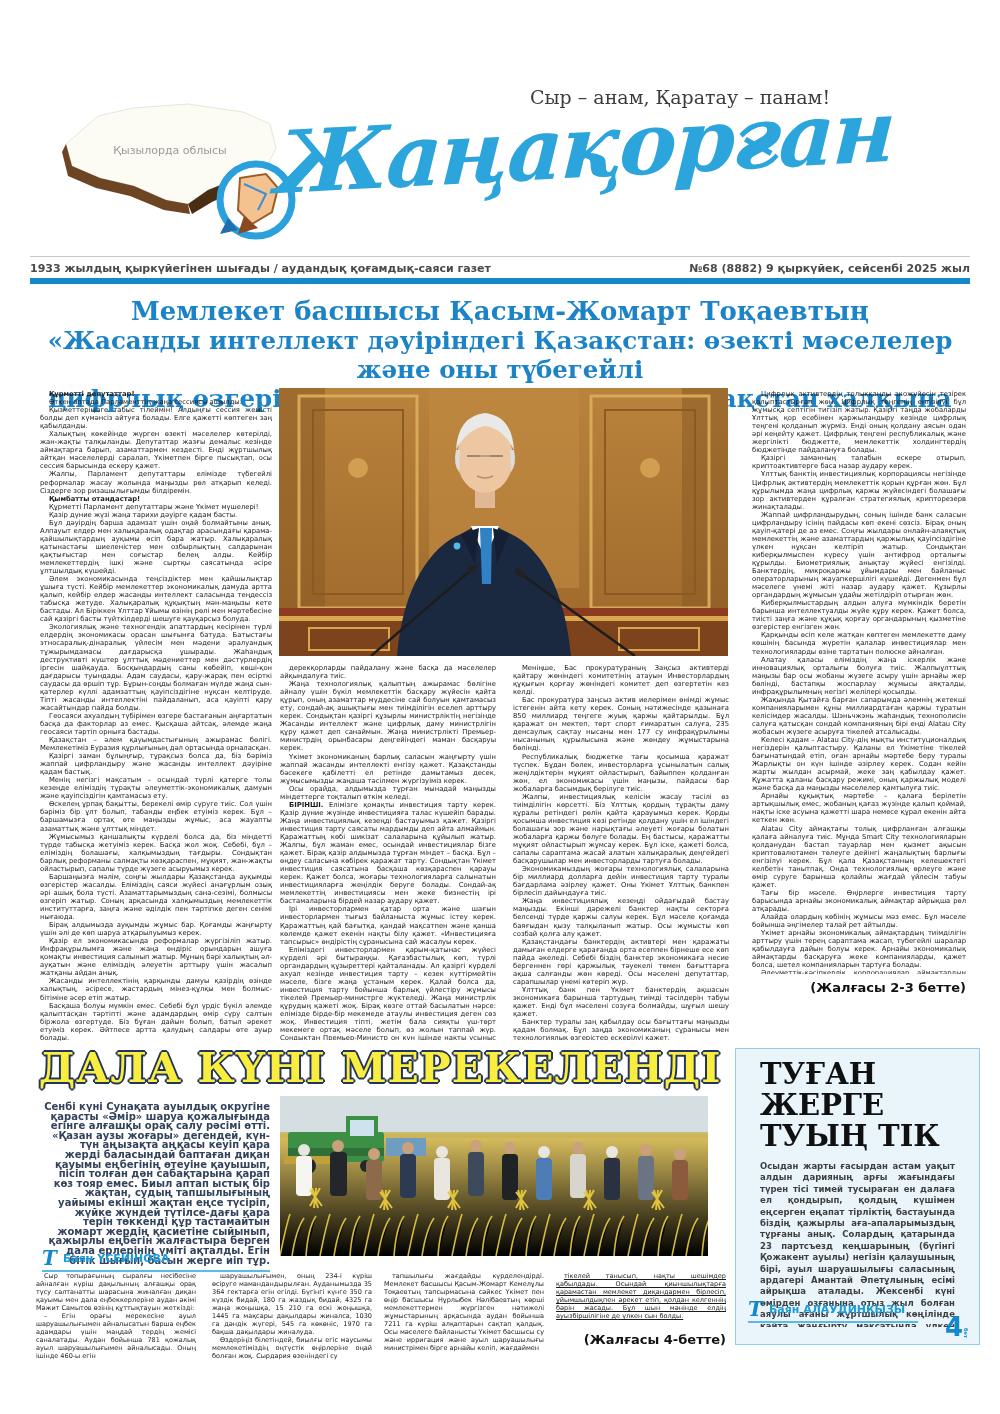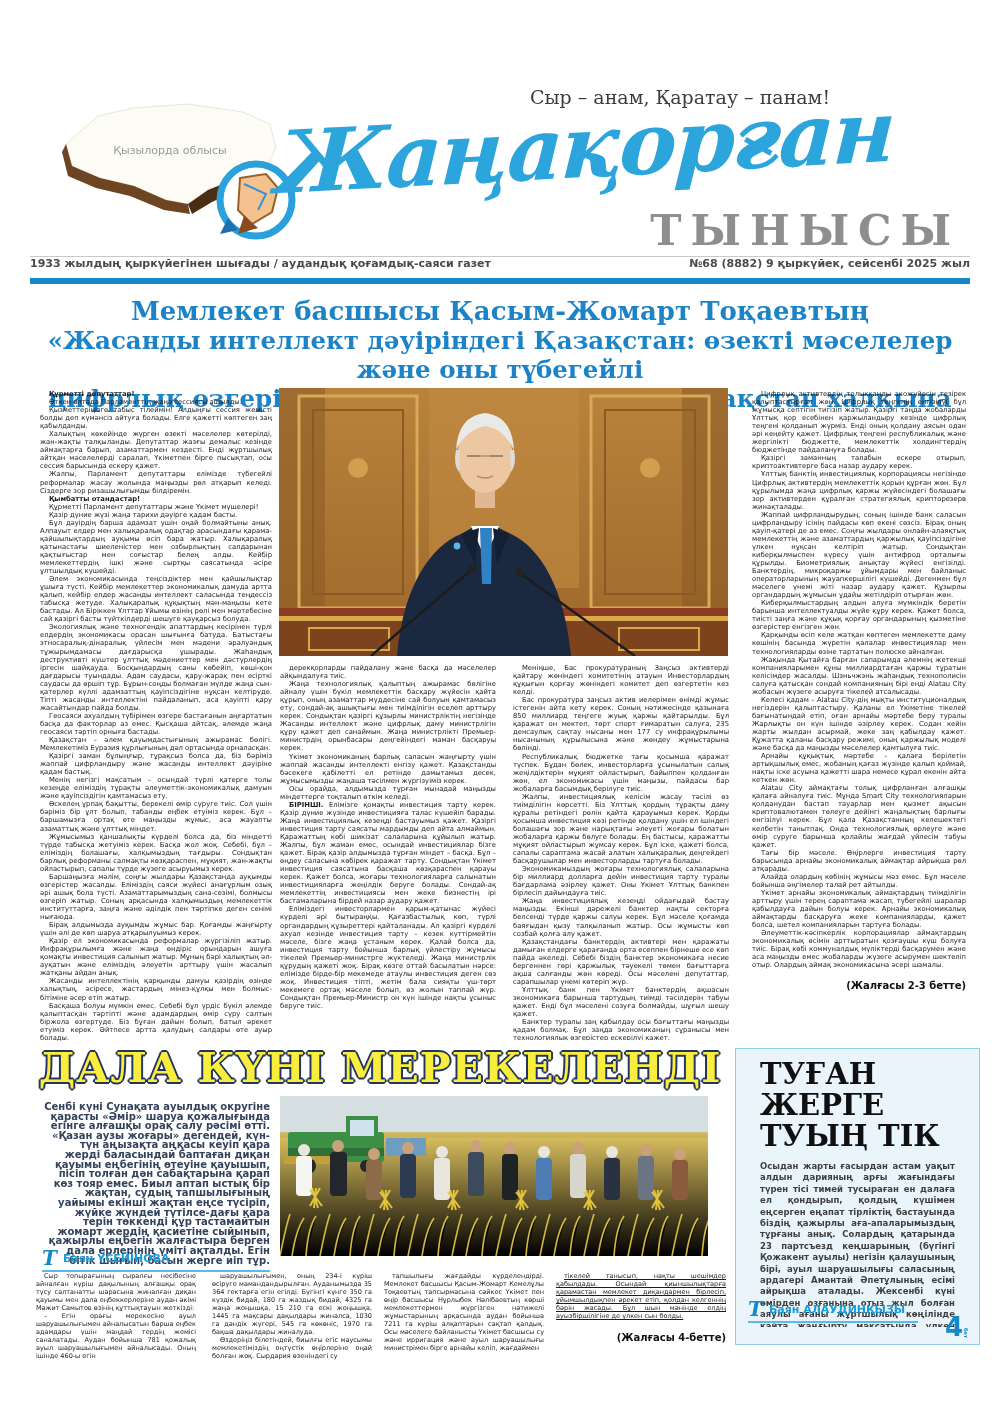--- a/index.html
+++ b/index.html
@@ -9,37 +9,37 @@
   .map-graphic{position:absolute;left:38px;top:82px;width:272px;height:178px;}
   .tagline{position:absolute;left:455px;top:86px;width:450px;text-align:center;
            font-family:"DejaVu Serif","Liberation Serif",serif;font-size:19px;color:#3c3c3c;}
   .script-title{position:absolute;left:235px;top:96px;width:700px;text-align:center;
            font-family:"DejaVu Serif","Liberation Serif",serif;font-style:italic;font-weight:bold;
            font-size:86px;color:#2ca4dc;transform:rotate(-3deg) skewX(-6deg);letter-spacing:-2px;}
   .sub-title{position:absolute;left:590px;top:206px;width:370px;text-align:right;
            font-family:"DejaVu Serif","Liberation Serif",serif;font-weight:bold;
            font-size:42px;color:#8e8e90;letter-spacing:9px;}
   .dateline{position:absolute;left:30px;top:256px;width:940px;border-top:1px solid #c8c8c8;
-           display:flex;justify-content:space-between;
+           padding-top:5px;display:flex;justify-content:space-between;
            font-size:11px;font-weight:bold;color:#4a4a4a;}
   .blue-rule{position:absolute;left:30px;top:278px;width:940px;height:6px;background:#1588c9;}
   
   .main-headline{position:absolute;left:20px;top:297px;width:960px;text-align:center;
            font-family:"DejaVu Serif","Liberation Serif",serif;font-weight:bold;color:#1c83c6;}
   .main-headline p{margin:0;font-size:24.5px;line-height:29px;}
   .main-headline p:first-child{font-size:26px;}
   .news-col{position:absolute;text-align:justify;font-size:6.8px;line-height:8.05px;
            color:#1c1c1c;overflow:hidden;}
   .news-col p{margin:0;text-indent:9px;}
   .news-col p.bp{font-weight:bold;}
   #col1{left:40px;top:390px;width:232px;height:652px;}
   #col2{left:280px;top:664px;width:216px;height:376px;}
   #col3{left:513px;top:664px;width:216px;height:376px;}
   #col4{left:752px;top:390px;width:214px;height:584px;}
-  .continue-note{position:absolute;font-size:10px;font-weight:bold;color:#111;text-align:right;}
+  .continue-note{position:absolute;font-size:13px;font-weight:bold;color:#111;text-align:right;}
   #cont1{left:752px;top:980px;width:214px;}
   #cont2{left:552px;top:1332px;width:174px;}
   .photo1{position:absolute;left:279px;top:388px;width:449px;height:268px;}
   
   .field-headline{position:absolute;left:30px;top:1044px;width:700px;text-align:center;
            font-family:"DejaVu Serif","Liberation Serif",serif;font-weight:bold;font-size:41px;
            color:#f9ed3d;letter-spacing:1px;
            text-shadow:-2px 0 #23355e,2px 0 #23355e,0 -2px #23355e,0 2px #23355e,
                        -1px -1px #23355e,1px 1px #23355e,1px -1px #23355e,-1px 1px #23355e;}
   .field-lead{position:absolute;left:42px;top:1102px;width:228px;text-align:right;
@@ -85,21 +85,20 @@
     <text class="map-label" x="132" y="72" text-anchor="middle">Қызылорда облысы</text>
     <circle cx="218" cy="118" r="36" fill="#ffffff" stroke="#2aa0dc" stroke-width="7"></circle>
     <polygon points="202,96 228,92 240,106 234,130 214,142 200,128" fill="#f3c28f" stroke="#9c5f25" stroke-width="2"></polygon>
     <polyline points="206,102 228,112 220,128" fill="none" stroke="#3b8fd4" stroke-width="2"></polyline>
     <polygon points="206,134 220,146 200,152" fill="#8a4a1f"></polygon>
     <polygon points="190,136 200,148 182,152" fill="#1f6fae"></polygon>
   </svg>
 
   <div class="tagline">Сыр – анам, Қаратау – панам!</div>
   <div class="script-title">Жаңақорған</div>
-  <div class="sub-title">ТЫНЫСЫ</div>
 
   <div class="dateline">
     <span>1933 жылдың қыркүйегінен шығады / аудандық қоғамдық-саяси газет</span>
     <span>№68 (8882) 9 қыркүйек, сейсенбі 2025 жыл</span>
   </div>
   <div class="blue-rule"></div>
 
   <div class="main-headline">
       <p>Мемлекет басшысы Қасым-Жомарт Тоқаевтың</p>
       <p>«Жасанды интеллект дәуіріндегі Қазақстан: өзекті мәселелер және оны түбегейлі</p>
@@ -175,40 +174,42 @@
       <p>Жасанды интеллектінің қарқынды дамуы қазірдің өзінде халықтың, әсіресе, жастардың мінез-құлқы мен болмыс-бітіміне әсер етіп жатыр.</p>
       <p>Басқаша болуы мүмкін емес. Себебі бұл үрдіс бүкіл әлемде қалыптасқан тәртіпті және адамдардың өмір сүру салтын біржола өзгертуде. Біз бұған дайын болып, батыл әрекет етуіміз керек. Әйтпесе артта қалудың салдары өте ауыр болады.</p>
       <p>Сондықтан мен алдымызда өте маңызды стратегиялық мақсат қойдым. Қазақстан үш жыл ішінде міндетті түрде жаппай цифрлық ел болуы керек.</p>
     </div>
   <div id="col2" class="news-col">
       <p>дерекқорларды пайдалану және басқа да мәселелер айқындалуға тиіс.</p>
       <p>Жаңа технологиялық қалыптың ажырамас бөлігіне айналу үшін бүкіл мемлекеттік басқару жүйесін қайта құрып, оның азаматтар мүддесіне сай болуын қамтамасыз ету, сондай-ақ ашықтығы мен тиімділігін еселеп арттыру керек. Сондықтан қазіргі құзырлы министрліктің негізінде Жасанды интеллект және цифрлық даму министрлігін құру қажет деп санаймын. Жаңа министрлікті Премьер-министрдің орынбасары деңгейіндегі маман басқаруы керек.</p>
       <p>Үкімет экономиканың барлық саласын жаңғырту үшін жаппай жасанды интеллекті енгізу қажет. Қазақстанды бәсекеге қабілетті ел ретінде дамытамыз десек, жұмысымызды жаңаша тәсілмен жүргізуіміз керек.</p>
       <p>Осы орайда, алдымызда тұрған мынадай маңызды міндеттерге тоқталып өткім келеді.</p>
       <p><b>БІРІНШІ. </b>Елімізге қомақты инвестиция тарту керек. Қазір дүние жүзінде инвестицияға талас күшейіп барады. Жаңа инвестициялық кезеңді бастауымыз қажет. Қазіргі инвестиция тарту саясаты мардымды деп айта алмаймын. Қаражаттың көбі шикізат салаларына құйылып жатыр. Жалпы, бұл жаман емес, осындай инвестициялар бізге қажет. Бірақ қазір алдымызда тұрған міндет – басқа. Бұл – өңдеу саласына көбірек қаражат тарту. Сондықтан Үкімет инвестиция саясатына басқаша көзқараспен қарауы керек. Қажет болса, жоғары технологияларға салынатын инвестицияларға жеңілдік беруге болады. Сондай-ақ мемлекеттің инвестициясы мен жеке бизнестің ірі бастамаларына бірдей назар аудару қажет.</p>
+      <p>Ірі инвесторлармен қатар орта және шағын инвесторлармен тығыз байланыста жұмыс істеу керек. Қаражаттың қай бағытқа, қандай мақсатпен және қанша көлемде қажет екенін нақты білу қажет. «Инвестицияға тапсырыс» өндірістің сұранысына сай жасалуы керек.</p>
       <p>Еліміздегі инвесторлармен қарым-қатынас жүйесі күрделі әрі бытыраңқы. Қағазбастылық көп, түрлі органдардың құзыреттері қайталанады. Ал қазіргі күрделі ахуал кезінде инвестиция тарту – кезек күттірмейтін мәселе, бізге жаңа ұстаным керек. Қалай болса да, инвестиция тарту бойынша барлық үйлестіру жұмысы тікелей Премьер-министрге жүктеледі. Жаңа министрлік құрудың қажеті жоқ. Бірақ көзге оттай басылатын нәрсе: елімізде бірде-бір мекемеде атаулы инвестиция деген сөз жоқ. Инвестиция тіпті, жетім бала сияқты үш-төрт мекемеге ортақ мәселе болып, өз жолын таппай жүр. Сондықтан Премьер-Министр он күн ішінде нақты ұсыныс беруге тиіс.</p>
     </div>
   <div id="col3" class="news-col">
       <p>Меніңше, Бас прокуратураның Заңсыз активтерді қайтару жөніндегі комитетінің атауын Инвесторлардың құқығын қорғау жөніндегі комитет деп өзгертетін кез келді.</p>
       <p>Бас прокуратура заңсыз актив иелерімен өнімді жұмыс істегенін айта кету керек. Соның нәтижесінде қазынаға 850 миллиард теңгеге жуық қаржы қайтарылды. Бұл қаражат он мектеп, төрт спорт ғимаратын салуға, 235 денсаулық сақтау нысаны мен 177 су инфрақұрылымы нысанының құрылысына және жөндеу жұмыстарына бөлінді.</p>
       <p>Республикалық бюджетке тағы қосымша қаражат түспек. Бұдан бөлек, инвесторларға ұсынылатын салық жеңілдіктерін мұқият ойластырып, байыппен қолданған жөн, ел экономикасы үшін маңызы, пайдасы бар жобаларға басымдық берілуге тиіс.</p>
       <p>Жалпы, инвестициялық келісім жасау тәсілі өз тиімділігін көрсетті. Біз Ұлттық қордың тұрақты даму құралы ретіндегі рөлін қайта қарауымыз керек. Қорды қосымша инвестиция көзі ретінде қолдану үшін ел ішіндегі болашағы зор және нарықтағы әлеуеті жоғары болатын жобаларға қаржы бөлуге болады. Ең бастысы, қаражатты мұқият ойластырып жұмсау керек. Бұл іске, қажеті болса, сапалы сараптама жасай алатын халықаралық деңгейдегі басқарушылар мен инвесторларды тартуға болады.</p>
       <p>Экономикамыздың жоғары технологиялық салаларына бір миллиард долларға дейін инвестиция тарту туралы бағдарлама әзірлеу қажет. Оны Үкімет Ұлттық банкпен бірлесіп дайындауға тиіс.</p>
       <p>Жаңа инвестициялық кезеңді ойдағыдай бастау маңызды. Екінші дәрежелі банктер нақты секторға белсенді түрде қаржы салуы керек. Бұл мәселе қоғамда баяғыдан қызу талқыланып жатыр. Осы жұмысты көп созбай қолға алу қажет.</p>
       <p>Қазақстандағы банктердің активтері мен қаражаты дамыған елдерге қарағанда орта есеппен бірнеше есе көп пайда әкеледі. Себебі біздің банктер экономикаға несие бергеннен гөрі қаржылық тәуекелі төмен бағыттарға ақша салғанды жөн көреді. Осы мәселені депутаттар, сарапшылар үнемі көтеріп жүр.</p>
       <p>Ұлттық банк пен Үкімет банктердің ақшасын экономикаға барынша тартудың тиімді тәсілдерін табуы қажет. Енді бұл мәселені созуға болмайды, шұғыл шешу қажет.</p>
       <p>Банктер туралы заң қабылдау осы бағыттағы маңызды қадам болмақ. Бұл заңда экономиканың сұранысы мен технологиялық өзгерістер ескерілуі қажет.</p>
     </div>
   <div id="col4" class="news-col">
       <p>Цифрлық активтердің толыққанды экожүйесін тезірек қалыптастырған жөн. Цифрлық теңгенің енгізілуі бұл жұмысқа септігін тигізіп жатыр. Қазіргі таңда жобаларды Ұлттық қор есебінен қаржыландыру кезінде цифрлық теңгені қолданып жүрміз. Енді оның қолдану аясын одан әрі кеңейту қажет. Цифрлық теңгені республикалық және жергілікті бюджетте, мемлекеттік холдингтердің бюджетінде пайдалануға болады.</p>
       <p>Қазіргі заманның талабын ескере отырып, криптоактивтерге баса назар аудару керек.</p>
       <p>Ұлттық банктің инвестициялық корпорациясы негізінде Цифрлық активтердің мемлекеттік қорын құрған жөн. Бұл құрылымда жаңа цифрлық қаржы жүйесіндегі болашағы зор активтерден құралған стратегиялық крипторезерв жинақталады.</p>
       <p>Жаппай цифрландырудың, соның ішінде банк саласын цифрландыру ісінің пайдасы көп екені сөзсіз. Бірақ оның қауіп-қатері де аз емес. Соңғы жылдары онлайн-алаяқтық мемлекеттің және азаматтардың қаржылық қауіпсіздігіне үлкен нұқсан келтіріп жатыр. Сондықтан киберқылмыспен күресу үшін антифрод орталығы құрылды. Биометриялық анықтау жүйесі енгізілді. Банктердің, микроқаржы ұйымдары мен байланыс операторларының жауапкершілігі күшейді. Дегенмен бұл мәселеге үнемі жіті назар аудару қажет. Құзырлы органдардың жұмысын ұдайы жетілдіріп отырған жөн.</p>
       <p>Киберқылмыстардың алдын алуға мүмкіндік беретін барынша интеллектуалды жүйе құру керек. Қажет болса, тиісті заңға және құқық қорғау органдарының қызметіне өзгерістер енгізген жөн.</p>
       <p>Қарқынды өсіп келе жатқан көптеген мемлекетте даму көшінің басында жүретін қалалар инвестициялар мен технологияларды өзіне тартатын полюске айналған.</p>
+      <p>Алатау қаласы еліміздің жаңа іскерлік және инновациялық орталығы болуға тиіс. Жалпыұлттық маңызы бар осы жобаны жүзеге асыру үшін арнайы жер бөлінді, бастапқы жоспарлау жұмысы аяқталды, инфрақұрылымның негізгі желілері қосылды.</p>
       <p>Жақында Қытайға барған сапарымда әлемнің жетекші компанияларымен құны миллиардтаған қаржы тұратын келісімдер жасалды. Шэньчжэнь жаһандық технополисін салуға қатысқан сондай компанияның бірі енді Alatau City жобасын жүзеге асыруға тікелей атсалысады.</p>
       <p>Келесі қадам – Alatau City-дің мықты институционалдық негіздерін қалыптастыру. Қаланы ел Үкіметіне тікелей бағынатындай етіп, оған арнайы мәртебе беру туралы Жарлықты он күн ішінде әзірлеу керек. Содан кейін жарты жылдан асырмай, жеке заң қабылдау қажет. Құжатта қаланы басқару режимі, оның қаржылық моделі және басқа да маңызды мәселелер қамтылуға тиіс.</p>
       <p>Арнайы құқықтық мәртебе – қалаға берілетін артықшылық емес, жобаның қағаз жүзінде қалып қоймай, нақты іске асуына қажетті шара немесе құрал екенін айта кеткен жөн.</p>
       <p>Alatau City аймақтағы толық цифрланған алғашқы қалаға айналуға тиіс. Мұнда Smart City технологияларын қолданудан бастап тауарлар мен қызмет ақысын криптовалютамен төлеуге дейінгі жаңалықтың барлығы енгізілуі керек. Бұл қала Қазақстанның келешектегі келбетін танытпақ. Онда технологиялық өрлеуге және өмір сүруге барынша қолайлы жағдай үйлесім табуы қажет.</p>
       <p>Тағы бір мәселе. Өңірлерге инвестиция тарту барысында арнайы экономикалық аймақтар айрықша рөл атқарады.</p>
       <p>Алайда олардың көбінің жұмысы мәз емес. Бұл мәселе бойынша әңгімелер талай рет айтылды.</p>
       <p>Үкімет арнайы экономикалық аймақтардың тиімділігін арттыру үшін терең сараптама жасап, түбегейлі шаралар қабылдауға дайын болуы керек. Арнайы экономикалық аймақтарды басқаруға жеке компанияларды, қажет болса, шетел компанияларын тартуға болады.</p>
       <p>Әлеуметтік-кәсіпкерлік корпорациялар аймақтардың экономикалық өсімін арттыратын қозғаушы күш болуға тиіс. Бірақ көбі коммуналдық мүліктерді басқарумен және аса маңызды емес жобаларды жүзеге асырумен шектеліп отыр. Олардың аймақ экономикасына әсері шамалы.</p>
     </div>
   <div id="cont1" class="continue-note">(Жалғасы 2-3 бетте)</div>

